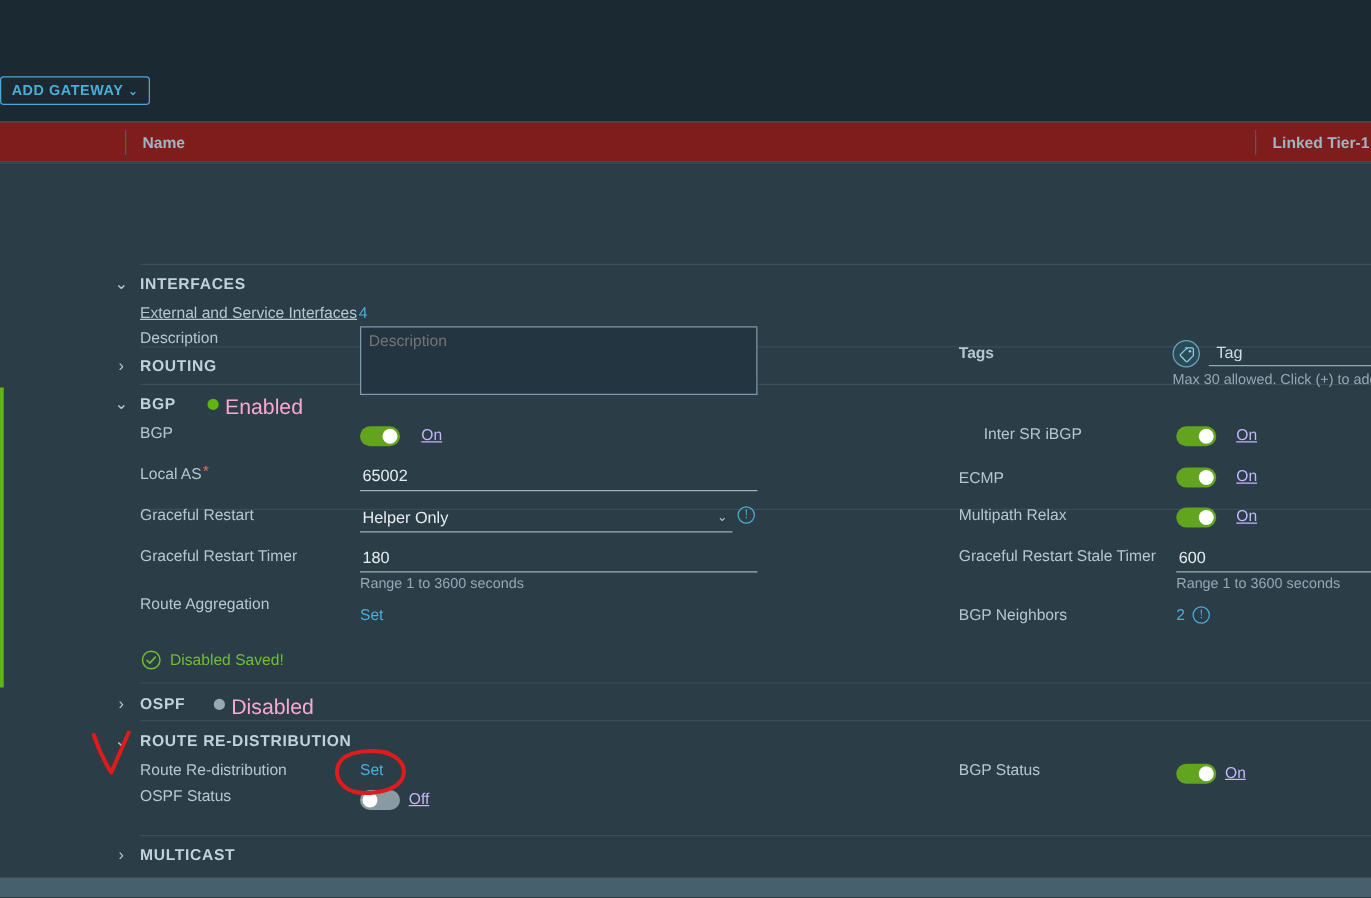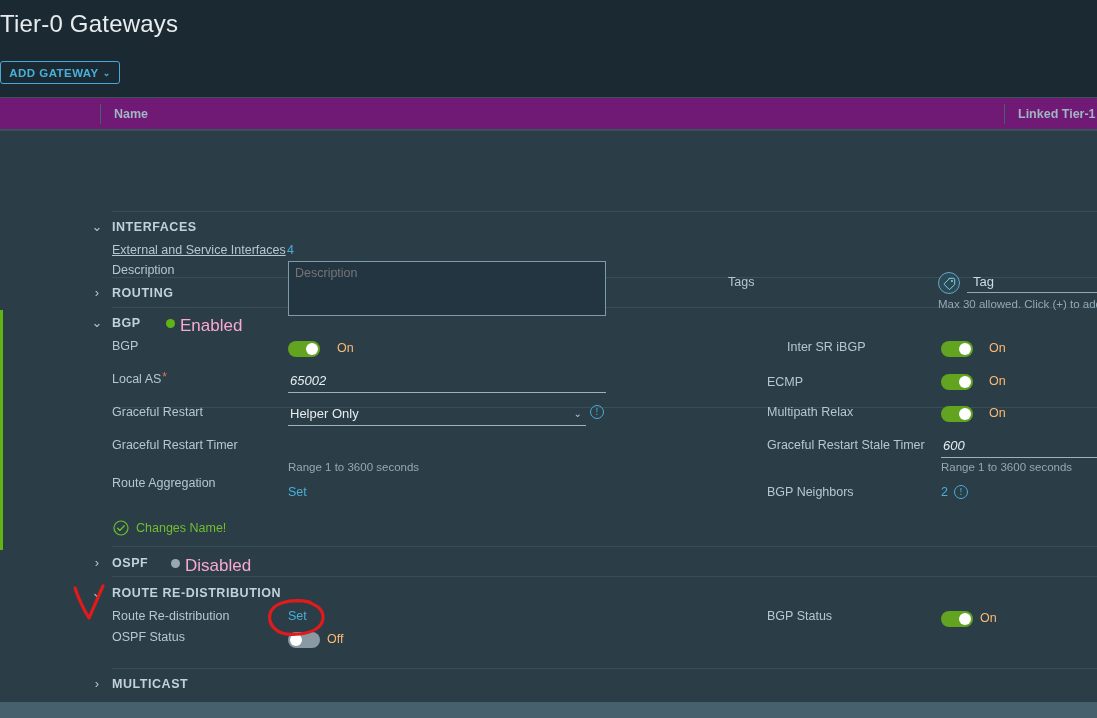--- a/index.html
+++ b/index.html
@@ -28,21 +28,21 @@
     font-size: 11.5px; font-family: "Liberation Sans", sans-serif;
     font-weight: 600; letter-spacing: .45px;
     display: flex; align-items: center; justify-content: center; gap: 4px;
     cursor: pointer;
   }
   .add-gateway-btn .chev { font-size: 9px; line-height: 1; position: relative; top: 1px; }
 
   
   .table-head {
     position: absolute; left: 0; top: 97px; width: 1097px; height: 33px;
-    background: #701a75;
+    background: #7f1d1d;
     border-top: 1px solid #3c525d;
     border-bottom: 1px solid #3c525d;
   }
   .th {
     position: absolute; top: 0; height: 32px;
     display: flex; align-items: center;
     font-size: 12.5px; color: #9fb5c2; font-weight: 600;
   }
   .th .divider {
     position: absolute; left: 0; top: 6px; width: 1px; height: 20px;
@@ -118,21 +118,20 @@
   .helper {
     position: absolute; font-size: 11.5px; color: #93a9b6; white-space: nowrap;
   }
 
   
   .uinput {
     position: absolute; height: 22px;
     background: transparent; border: none; border-bottom: 1px solid #9db2bd;
     color: #e6edf1; font-size: 13px; padding: 0 2px 2px 2px;
     font-family: "Liberation Sans", sans-serif;
-    font-style: italic;
   }
   .uselect {
     position: absolute; height: 22px;
     background: transparent; border: none; border-bottom: 1px solid #9db2bd;
     color: #e6edf1; font-size: 13px;
     display: flex; align-items: center; justify-content: space-between;
     padding: 0 4px 2px 2px; cursor: pointer;
   }
   .uselect .chev { font-size: 10px; color: #b7c7d1; }
 
@@ -142,21 +141,21 @@
     cursor: pointer;
   }
   .toggle.on  { background: #62a420; }
   .toggle.off { background: #8a9aa3; }
   .toggle .knob {
     position: absolute; top: 2px; width: 12px; height: 12px;
     border-radius: 50%; background: #ffffff;
   }
   .toggle.on  .knob { left: 18px; }
   .toggle.off .knob { left: 2px; }
-  .toggle-lbl { position: absolute; font-size: 12.5px; color: #fdba74; }
+  .toggle-lbl { position: absolute; font-size: 12.5px; color: #c4b5fd; text-decoration: underline; }
 
   .link {
     position: absolute; font-size: 12.5px; color: #49afd9; cursor: pointer;
   }
   .info-icon {
     position: absolute; width: 14px; height: 14px; border-radius: 50%;
     border: 1px solid #49afd9; color: #49afd9;
     font-size: 10px; line-height: 12px; text-align: center;
     font-family: "Liberation Serif", serif; cursor: pointer;
   }
@@ -172,21 +171,20 @@
 
   
   .annot { position: absolute; pointer-events: none; }
 </style>
 </head>
 <body>
 
 <div id="app">
 
   <div class="page-header">
-    <div class="page-title">Tier-0 Gateways</div>
     <div class="add-gateway-btn">
       <span>ADD GATEWAY</span>
       <span class="chev">⌄</span>
     </div>
   </div>
 
   <div class="table-head">
     <div class="th" id="th-name">
       <div class="divider"></div>
       <span>Name</span>
@@ -206,21 +204,21 @@
     <div class="sec-line" style="top:277px;"></div>
     <div class="sec-line" style="top:416px;"></div>
     <div class="sec-line" style="top:446px;"></div>
     <div class="sec-line" style="top:538px;"></div>
 
     <div class="accent-stripe" style="top: 180px; height: 240px; background: rgb(96, 181, 21);"></div>
 
     <div class="lbl" style="left:112px; top:133px;">Description</div>
     <textarea class="desc-box" placeholder="Description" style=""></textarea>
 
-    <div class="lbl" style="left:728px; top:145px;">Tags</div>
+    <div class="lbl" style="left:767px; top:145px;font-weight:bold;">Tags</div>
     <div class="tag-icon">
       <svg width="13" height="13" viewBox="0 0 16 16">
         <path d="M7.2 1.6H13a1.4 1.4 0 0 1 1.4 1.4v5.8a1 1 0 0 1-.3.7l-5.5 5.5a1 1 0 0 1-1.4 0L1.8 9.4a1 1 0 0 1 0-1.4l5.4-5.4a1 1 0 0 1 .7-.3z" fill="none" stroke="#8fd0e2" stroke-width="1.2"></path>
         <circle cx="11" cy="5" r="1.25" fill="#8fd0e2"></circle>
       </svg>
     </div>
     <input class="tag-input" placeholder="Tag" style="">
     <div class="helper" style="left:938px; top:168px;">Max 30 allowed. Click (+) to add</div>
 
     <div class="sec-caret" style="left:89px; top:89px;">⌄</div>
@@ -248,31 +246,32 @@
     <input class="uinput" style="left: 288px; top: 241px; width: 318px;" value="65002">
 
     <div class="lbl" style="left:112px; top:275px;text-align:right;">Graceful Restart</div>
     <div class="uselect" style="left:288px; top:274px; width:298px;">
       <span>Helper Only</span>
       <span class="chev">⌄</span>
     </div>
     <div class="info-icon" style="left:590px; top:275px;">!</div>
 
     <div class="lbl" style="left:112px; top:308px;">Graceful Restart Timer</div>
+    <input class="uinput" style="left: 288px; top: 306px; width: 318px;" value="180">
     <div class="helper" style="left:288px; top:331px;">Range 1 to 3600 seconds</div>
 
     <div class="lbl" style="left:112px; top:346px;">Route Aggregation</div>
     <div class="link" style="left:288px; top:355px;">Set</div>
 
     <div class="saved-wrap" style="left:113px; top:390px;">
       <svg width="16" height="16" viewBox="0 0 16 16">
         <circle cx="8" cy="8" r="7" fill="none" stroke="#6fbf2f" stroke-width="1.2"></circle>
         <path d="M4.6 8.2l2.2 2.3 4.5-4.8" fill="none" stroke="#6fbf2f" stroke-width="1.3" stroke-linecap="round" stroke-linejoin="round"></path>
       </svg>
-      <span class="saved-txt">Changes Name!</span>
+      <span class="saved-txt">Disabled Saved!</span>
     </div>
 
     <div class="lbl" style="left:767px; top:210px;margin-left:20px;">Inter SR iBGP</div>
     <div class="toggle on" style="left:941px; top:211px;">
         <div class="knob"></div>
       </div>
     <div class="toggle-lbl" style="left:989px; top:211px;">On</div>
 
     <div class="lbl" style="left:767px; top:245px;">ECMP</div>
     <div class="toggle on" style="left:941px; top:244px;">

